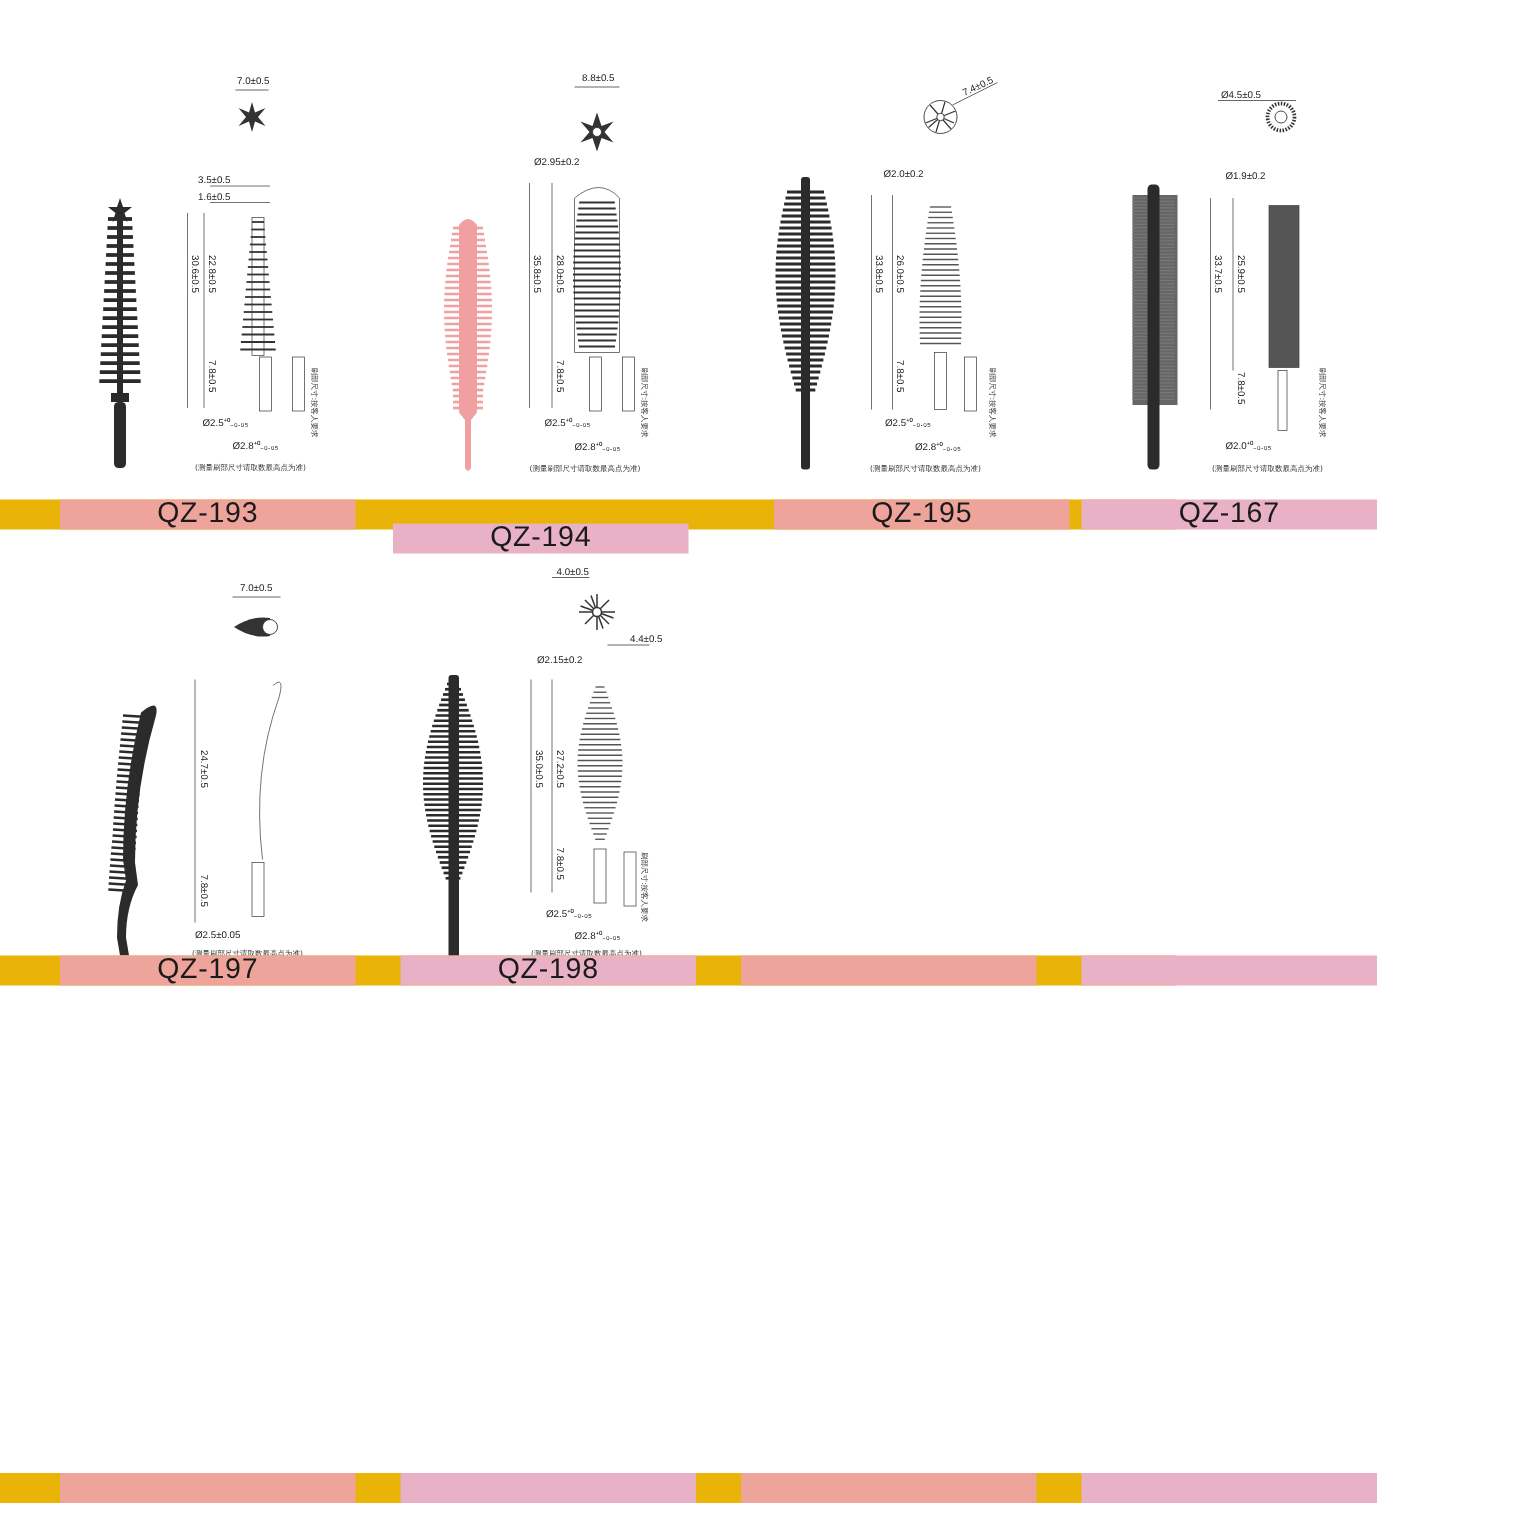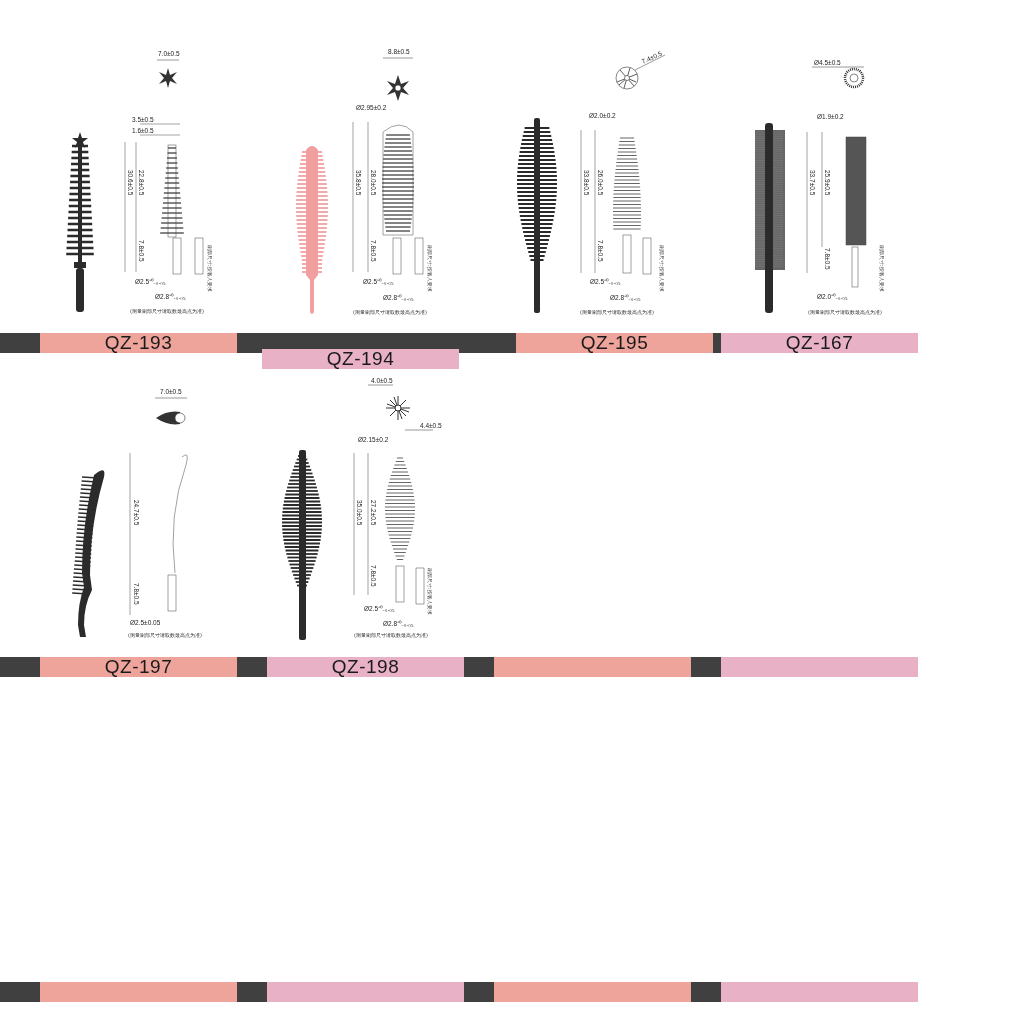--- a/index.html
+++ b/index.html
@@ -1,17 +1,17 @@
 <!DOCTYPE html>
 <html><head>
 <meta charset="utf-8">
 <style>
   html, body { margin:0; padding:0; background:#ffffff; }
   body { width:1024px; height:1024px; position:relative; overflow:hidden; font-family:"Liberation Sans", sans-serif; }
-  .band { position:absolute; left:0; width:784px; height:20px; background:#404040; }
+  .band { position:absolute; left:0; width:784px; height:20px; background:#eab308; }
   .seg { position:absolute; top:0; height:20px; width:197px; display:flex; align-items:center; justify-content:center; font-size:19px; color:#1a1a1a; letter-spacing:0.5px; }
   .seg.salmon { background:#eea39b; }
   .seg.pink { background:#e8b1c6; }
   .cell { position:absolute; width:220px; height:300px; }
   .cell svg { position:absolute; left:0; top:0; overflow:visible; }
   .dim { font-family:"Liberation Sans", sans-serif; font-size:6.5px; fill:#222; }
   .note { font-family:"DejaVu Sans", sans-serif; font-size:5px; fill:#333; }
 </style>
 </head>
 <body>
@@ -542,21 +542,21 @@
   </svg>
 </div>
 
 <div class="band" style="top:333px;">
   <div class="seg salmon" style="left:40px;">QZ-193</div>
   <div class="seg pink" style="left:262px;margin-top:16px;">QZ-194</div>
   <div class="seg salmon" style="left:516px;">QZ-195</div>
   <div class="seg pink" style="left:721px;">QZ-167</div>
 </div>
 
-<div class="band" style="top:657px;">
+<div class="band" style="top:637px;">
   <div class="seg salmon" style="left:40px;">QZ-197</div>
   <div class="seg pink" style="left:267px;text-align:center;">QZ-198</div>
   <div class="seg salmon" style="left:494px;"></div>
   <div class="seg pink" style="left:721px;"></div>
 </div>
 
 <div class="band" style="top:982px;">
   <div class="seg salmon" style="left:40px;"></div>
   <div class="seg pink" style="left:267px;"></div>
   <div class="seg salmon" style="left:494px;"></div>

